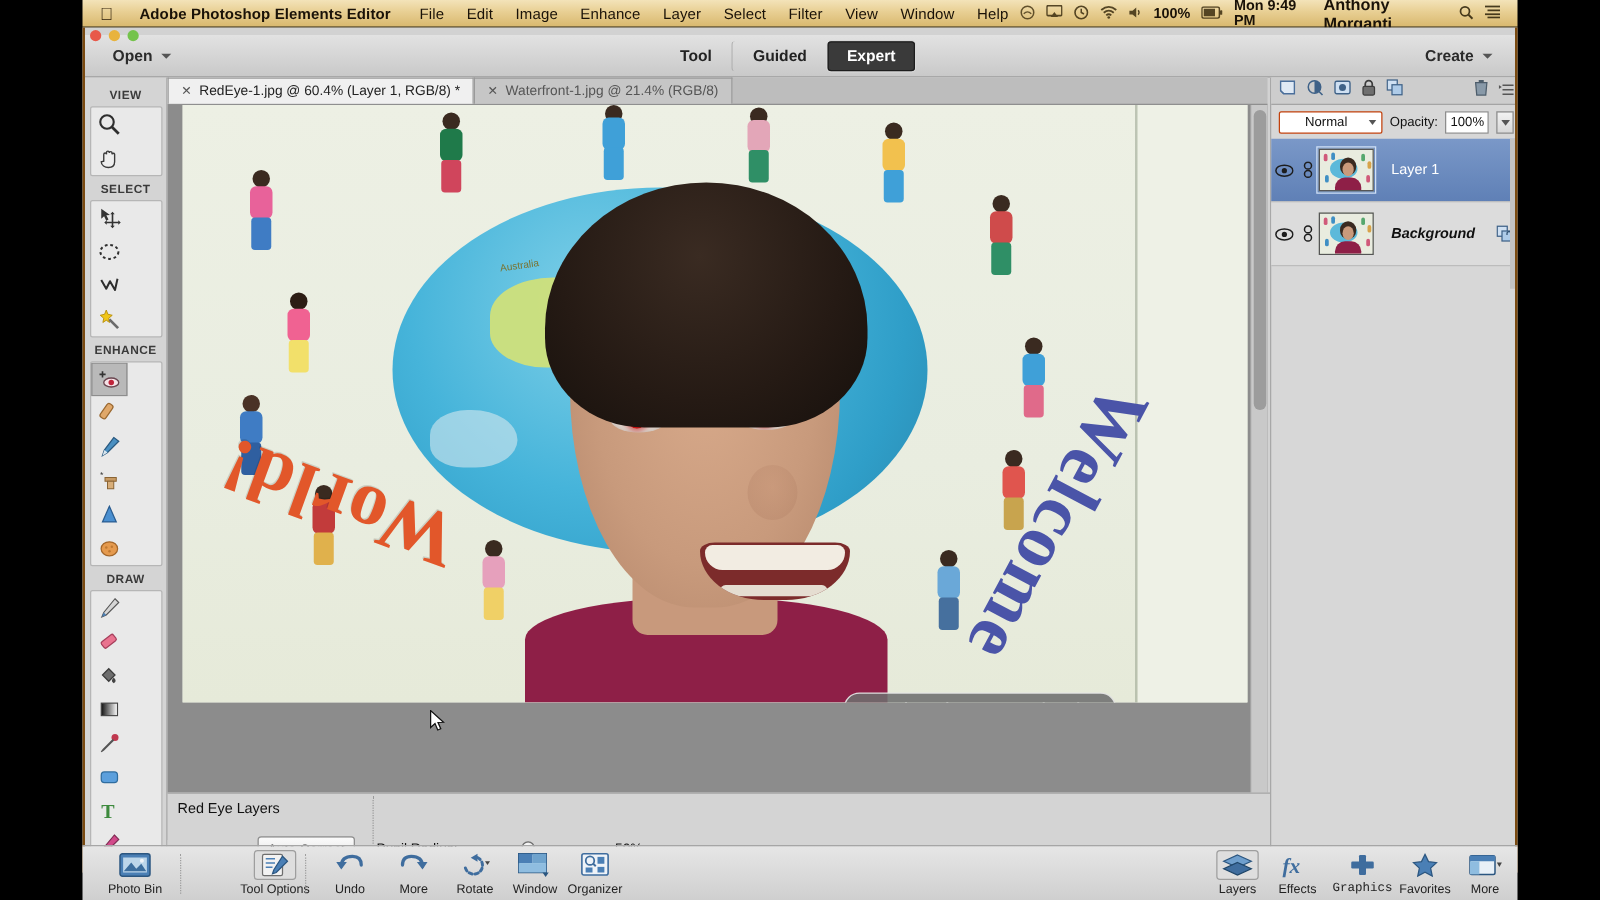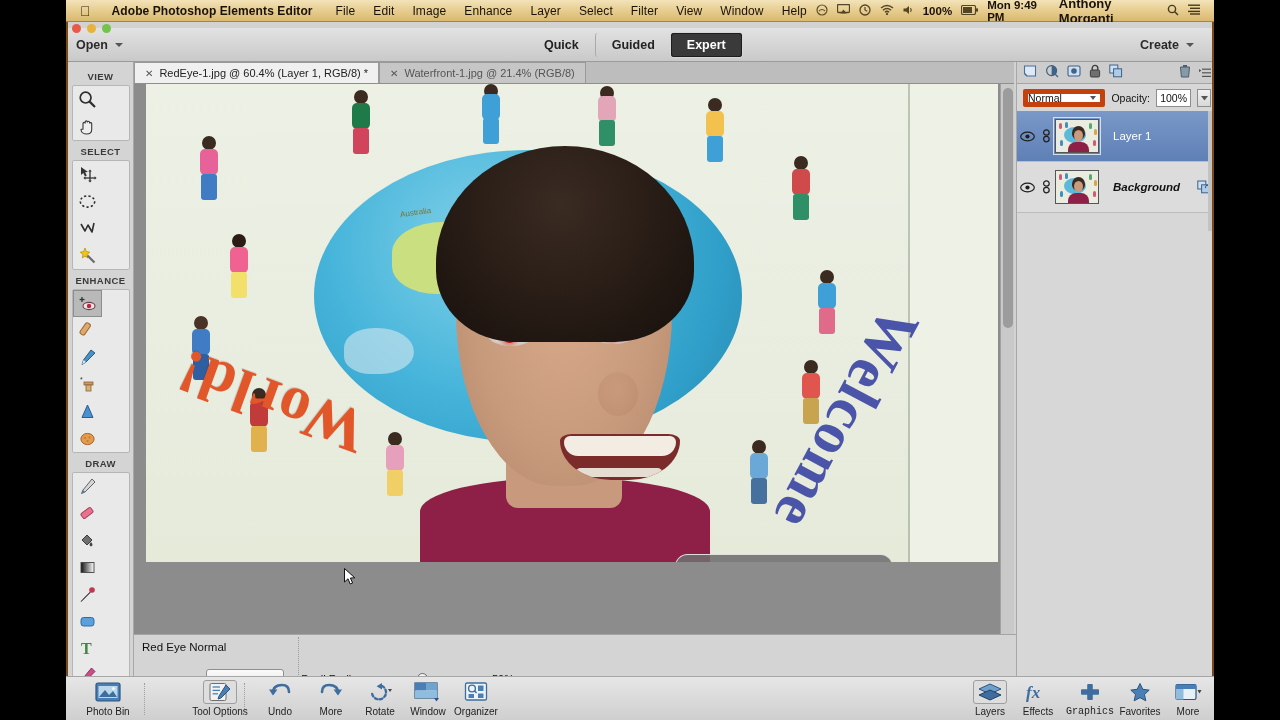--- a/index.html
+++ b/index.html
@@ -35,21 +35,21 @@
   .dot { width: 9px; height: 9px; border-radius: 50%; }
   .dot.r { background:#e8594a; } .dot.y { background:#e8b33d; } .dot.g { background:#74c34b; }
 
   
   #apptoolbar {
     position: absolute; left:0; top: 6px; width: 1148px; height: 34px;
     background: linear-gradient(180deg,#e2e2e2,#c9c9c9);
     border-bottom: 1px solid #9a9a9a;
     display:flex; align-items:center;
   }
-  #open-btn { margin-left: 8px; font-size: 12.5px; font-weight:bold; color:#2b2b2b; }
+  #open-btn { margin-left: 22px; font-size: 12.5px; font-weight:bold; color:#2b2b2b; }
   .caret-sm { display:inline-block; margin-left:7px; border-left:4px solid transparent; border-right:4px solid transparent; border-top:4px solid #555; vertical-align: middle; }
   #modes { position:absolute; left: 460px; top:0; height:34px; display:flex; align-items:center; gap:0; }
   .mode { font-size: 12.5px; font-weight: bold; color:#222; padding: 5px 16px; border-radius:3px; }
   .mode.sep { border-left: 1px solid #aaa; }
   .mode.active { background: #3a3a3a; color:#fff; box-shadow: inset 0 0 0 1px #1d1d1d, 0 0 0 1px #d8d8d8; }
   #create-btn { position:absolute; right: 22px; font-size:12.5px; font-weight:bold; color:#2b2b2b; }
 
   
   #toolpanel {
     position:absolute; left:0; top:40px; width:66px; height: 632px;
@@ -153,22 +153,22 @@
              background: radial-gradient(circle at 40% 35%, #ffffff, #d6d6d6); border:1px solid #6e6e6e; }
   .sl-val { margin-left:22px; width:34px; }
   #to-right { position:absolute; right:10px; top:6px; display:flex; align-items:center; gap:10px; color:#555; }
 
   
   #rightpanel { position:absolute; left: 948px; top:40px; width:200px; height:632px; background:#d7d7d7; border-left:1px solid #a8a8a8; }
   #lp-toolbar { position:absolute; left:0; top:0; width:200px; height:22px; background:#cdcdcd; border-bottom:1px solid #a4a4a4;
                 display:flex; align-items:center; padding:0 6px; gap:8px; }
   #lp-toolbar .spacer { flex:1; }
   #lp-modes { position:absolute; left:0; top:23px; width:200px; height:26px; display:flex; align-items:center; padding:0 6px; gap:6px; }
-  #blendsel { width:84px; height:18px; background:#fff; border:5px solid #c2410c; border-radius:2px; font-size:10.5px;
-              display:flex; align-items:center; padding:0 0; position:relative; color:#111; }
+  #blendsel { width:84px; height:18px; background:#fff; border:1px solid #c2410c; border-radius:2px; font-size:10.5px;
+              display:flex; align-items:center; padding:0 20px; position:relative; color:#111; }
   #blendsel .cv { position:absolute; right:4px; border-left:3.5px solid transparent; border-right:3.5px solid transparent; border-top:4px solid #555; }
   .op-label { font-size:10.5px; color:#111; }
   #opval { width:36px; height:18px; background:#fff; border:1px solid #8d8d8d; font-size:10.5px; display:flex; align-items:center; justify-content:center; color:#111;}
   #opcv { width:14px; height:18px; background:linear-gradient(180deg,#f2f2f2,#d8d8d8); border:1px solid #8d8d8d; display:flex; align-items:center; justify-content:center; }
 
   .layer-row { position:absolute; left:0; width:200px; height:51px; display:flex; align-items:center; border-bottom:1px solid #bcbcbc; }
   .layer-row.sel { background: linear-gradient(180deg,#7a98c8,#5f80b6); }
   .layer-row.norm { background:#dcdcdc; }
   .lr-eye { width:20px; display:flex; align-items:center; justify-content:center; }
   .lr-link { width:18px; display:flex; align-items:center; justify-content:center; }
@@ -280,21 +280,21 @@
 
     <div id="traffic">
       <span class="dot r"></span>
       <span class="dot y"></span>
       <span class="dot g"></span>
     </div>
 
     <div id="apptoolbar">
       <span id="open-btn"><span>Open</span><i class="caret-sm"></i></span>
       <div id="modes">
-        <span class="mode">Quick</span>
+        <span class="mode">Tool</span>
         <span class="mode sep">Guided</span>
         <span class="mode active">Expert</span>
       </div>
       <span id="create-btn"><span>Create</span><i class="caret-sm"></i></span>
     </div>
 
     <div id="toolpanel">
 
       <div class="tp-label">VIEW</div>
       <div class="tp-grid">
@@ -589,21 +589,21 @@
         <div id="sb-play">
           <svg width="8" height="9" viewBox="0 0 8 9">
               <path d="M1 1 L7 4.5 L1 8 Z" fill="#222"></path>
             </svg>
         </div>
         <div id="hthumb"></div>
       </div>
     </div>
 
     <div id="tooloptions">
-      <div id="to-title">Red Eye Normal</div>
+      <div id="to-title">Red Eye Layers</div>
       <div id="to-divider"></div>
       <div id="autocorrect">
         <span>Auto Correct</span>
       </div>
 
       <div class="slider-row" style="left:146px;top:38px;">
         <span class="sl-label">Pupil Radius:</span>
         <span class="sl-track">
           <span class="sl-knob" style="left:43px;"></span>
         </span>

